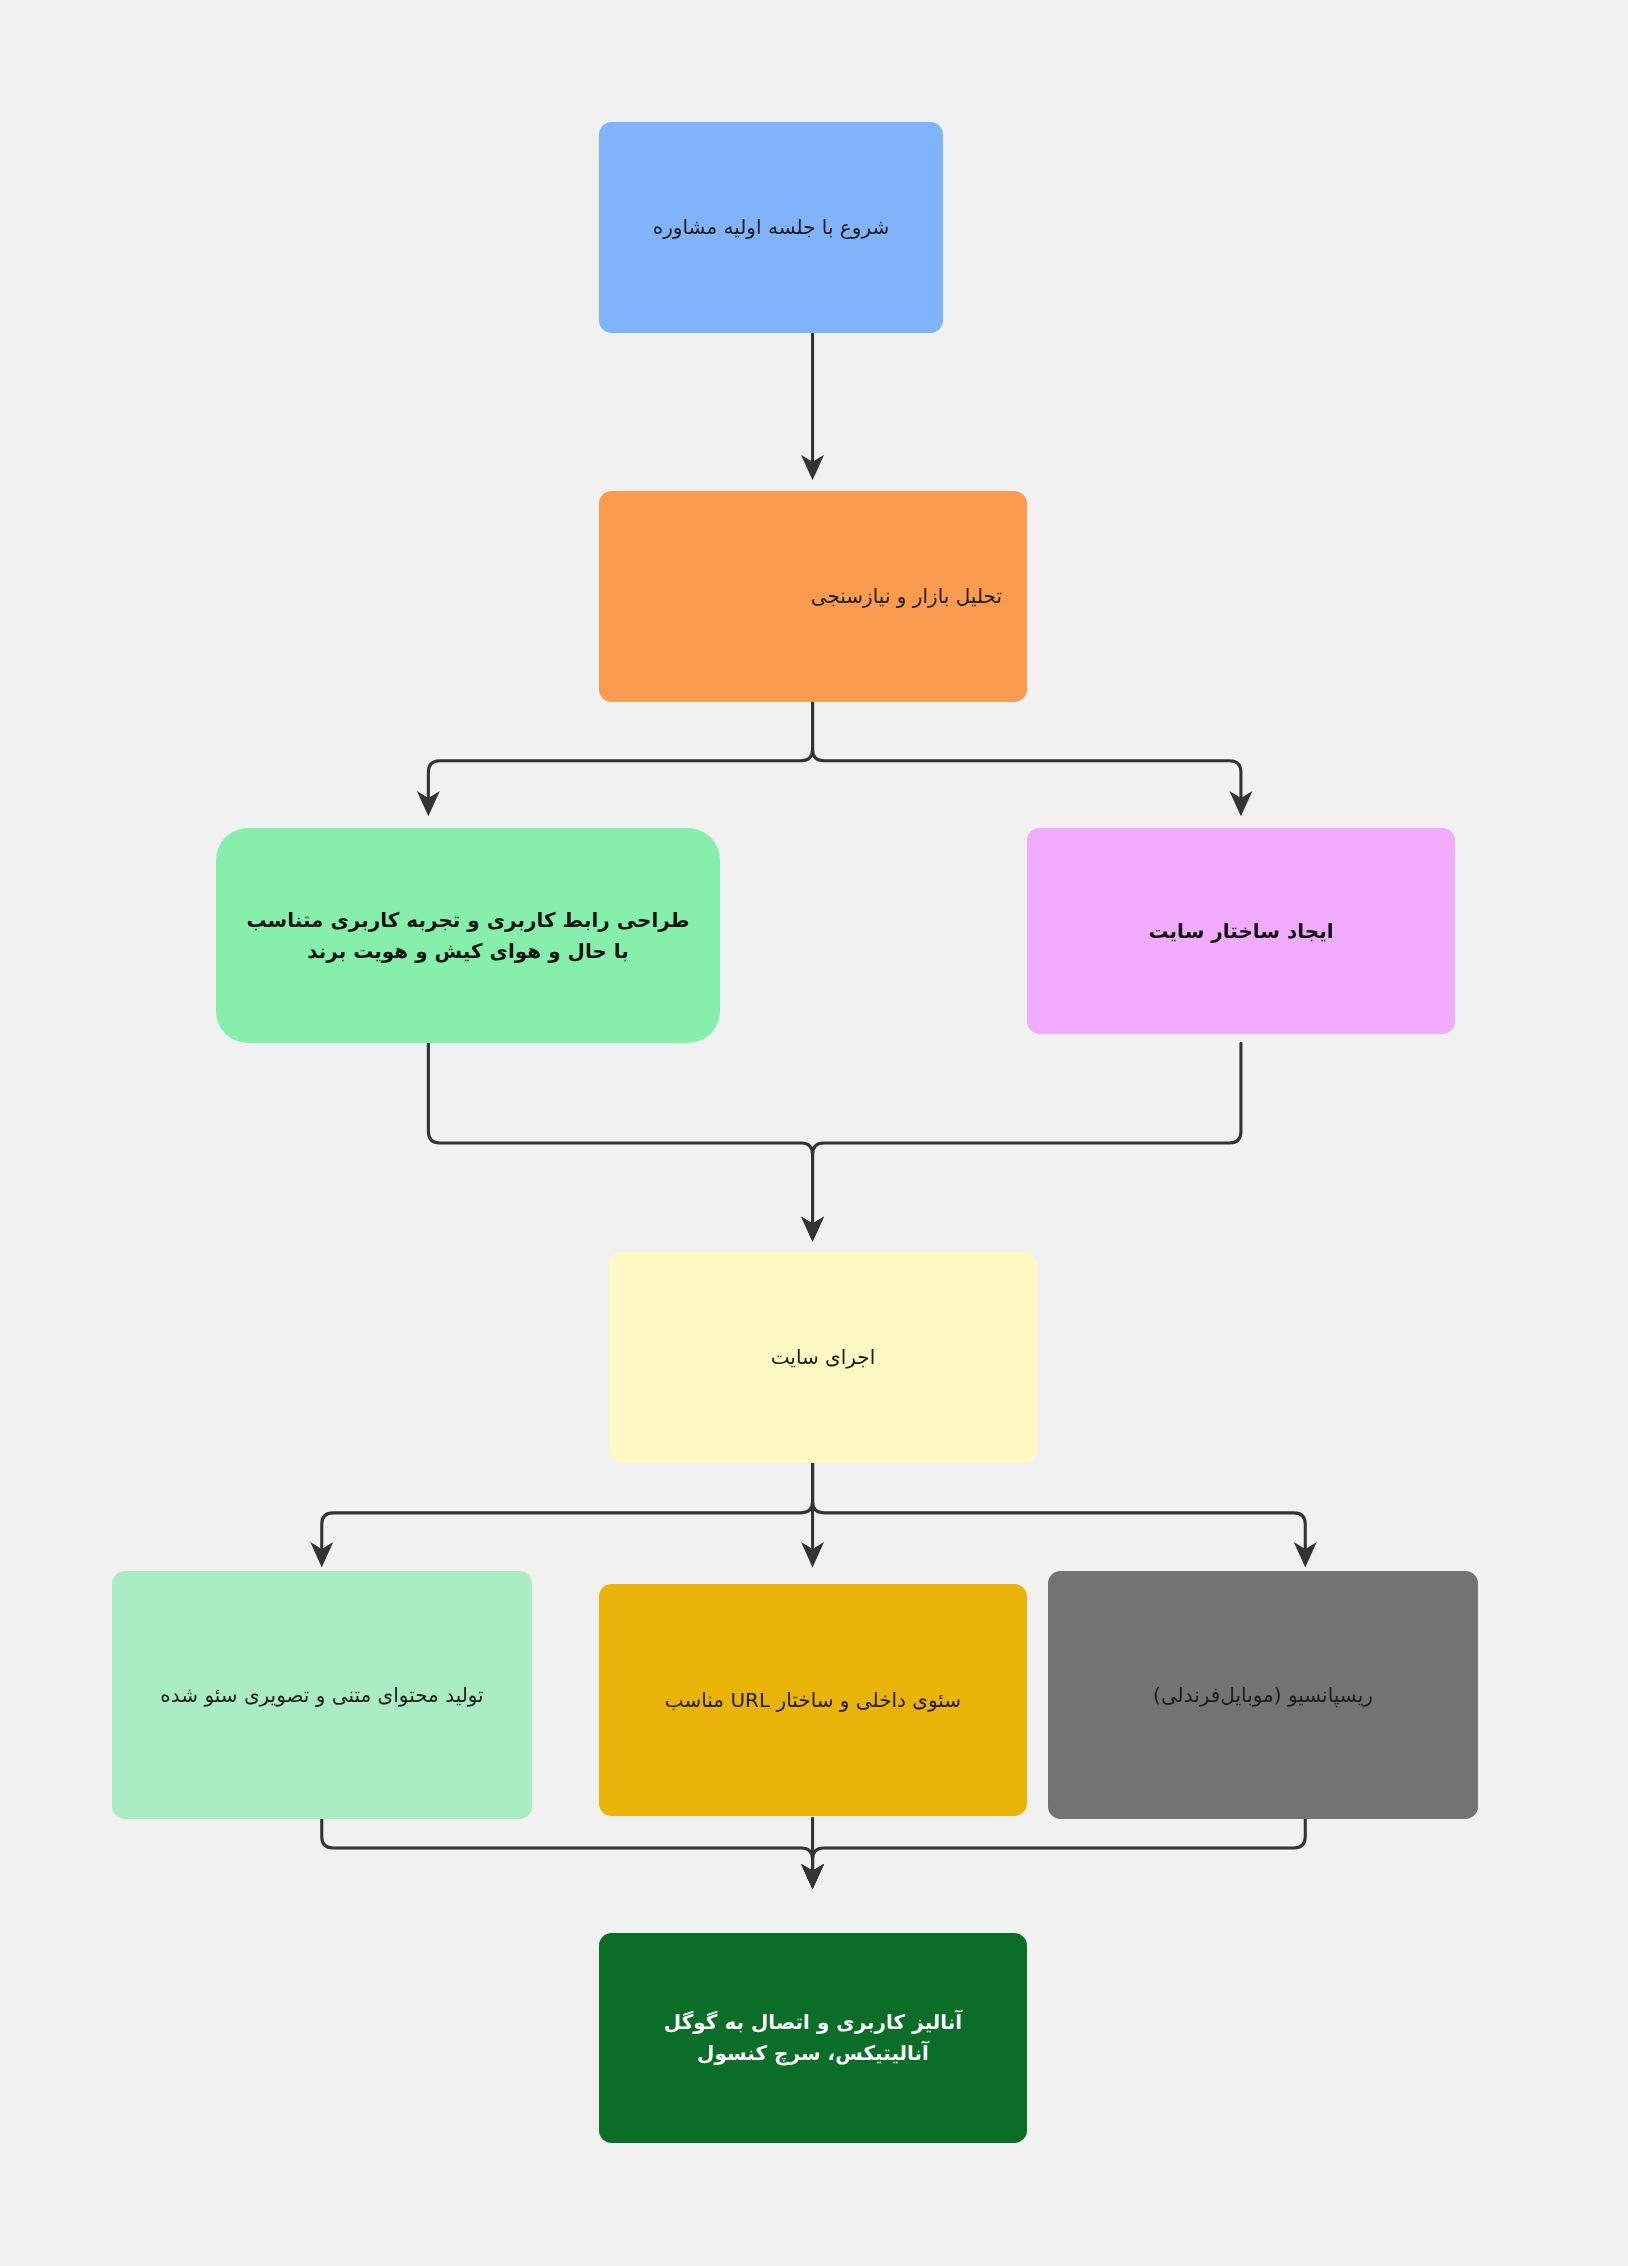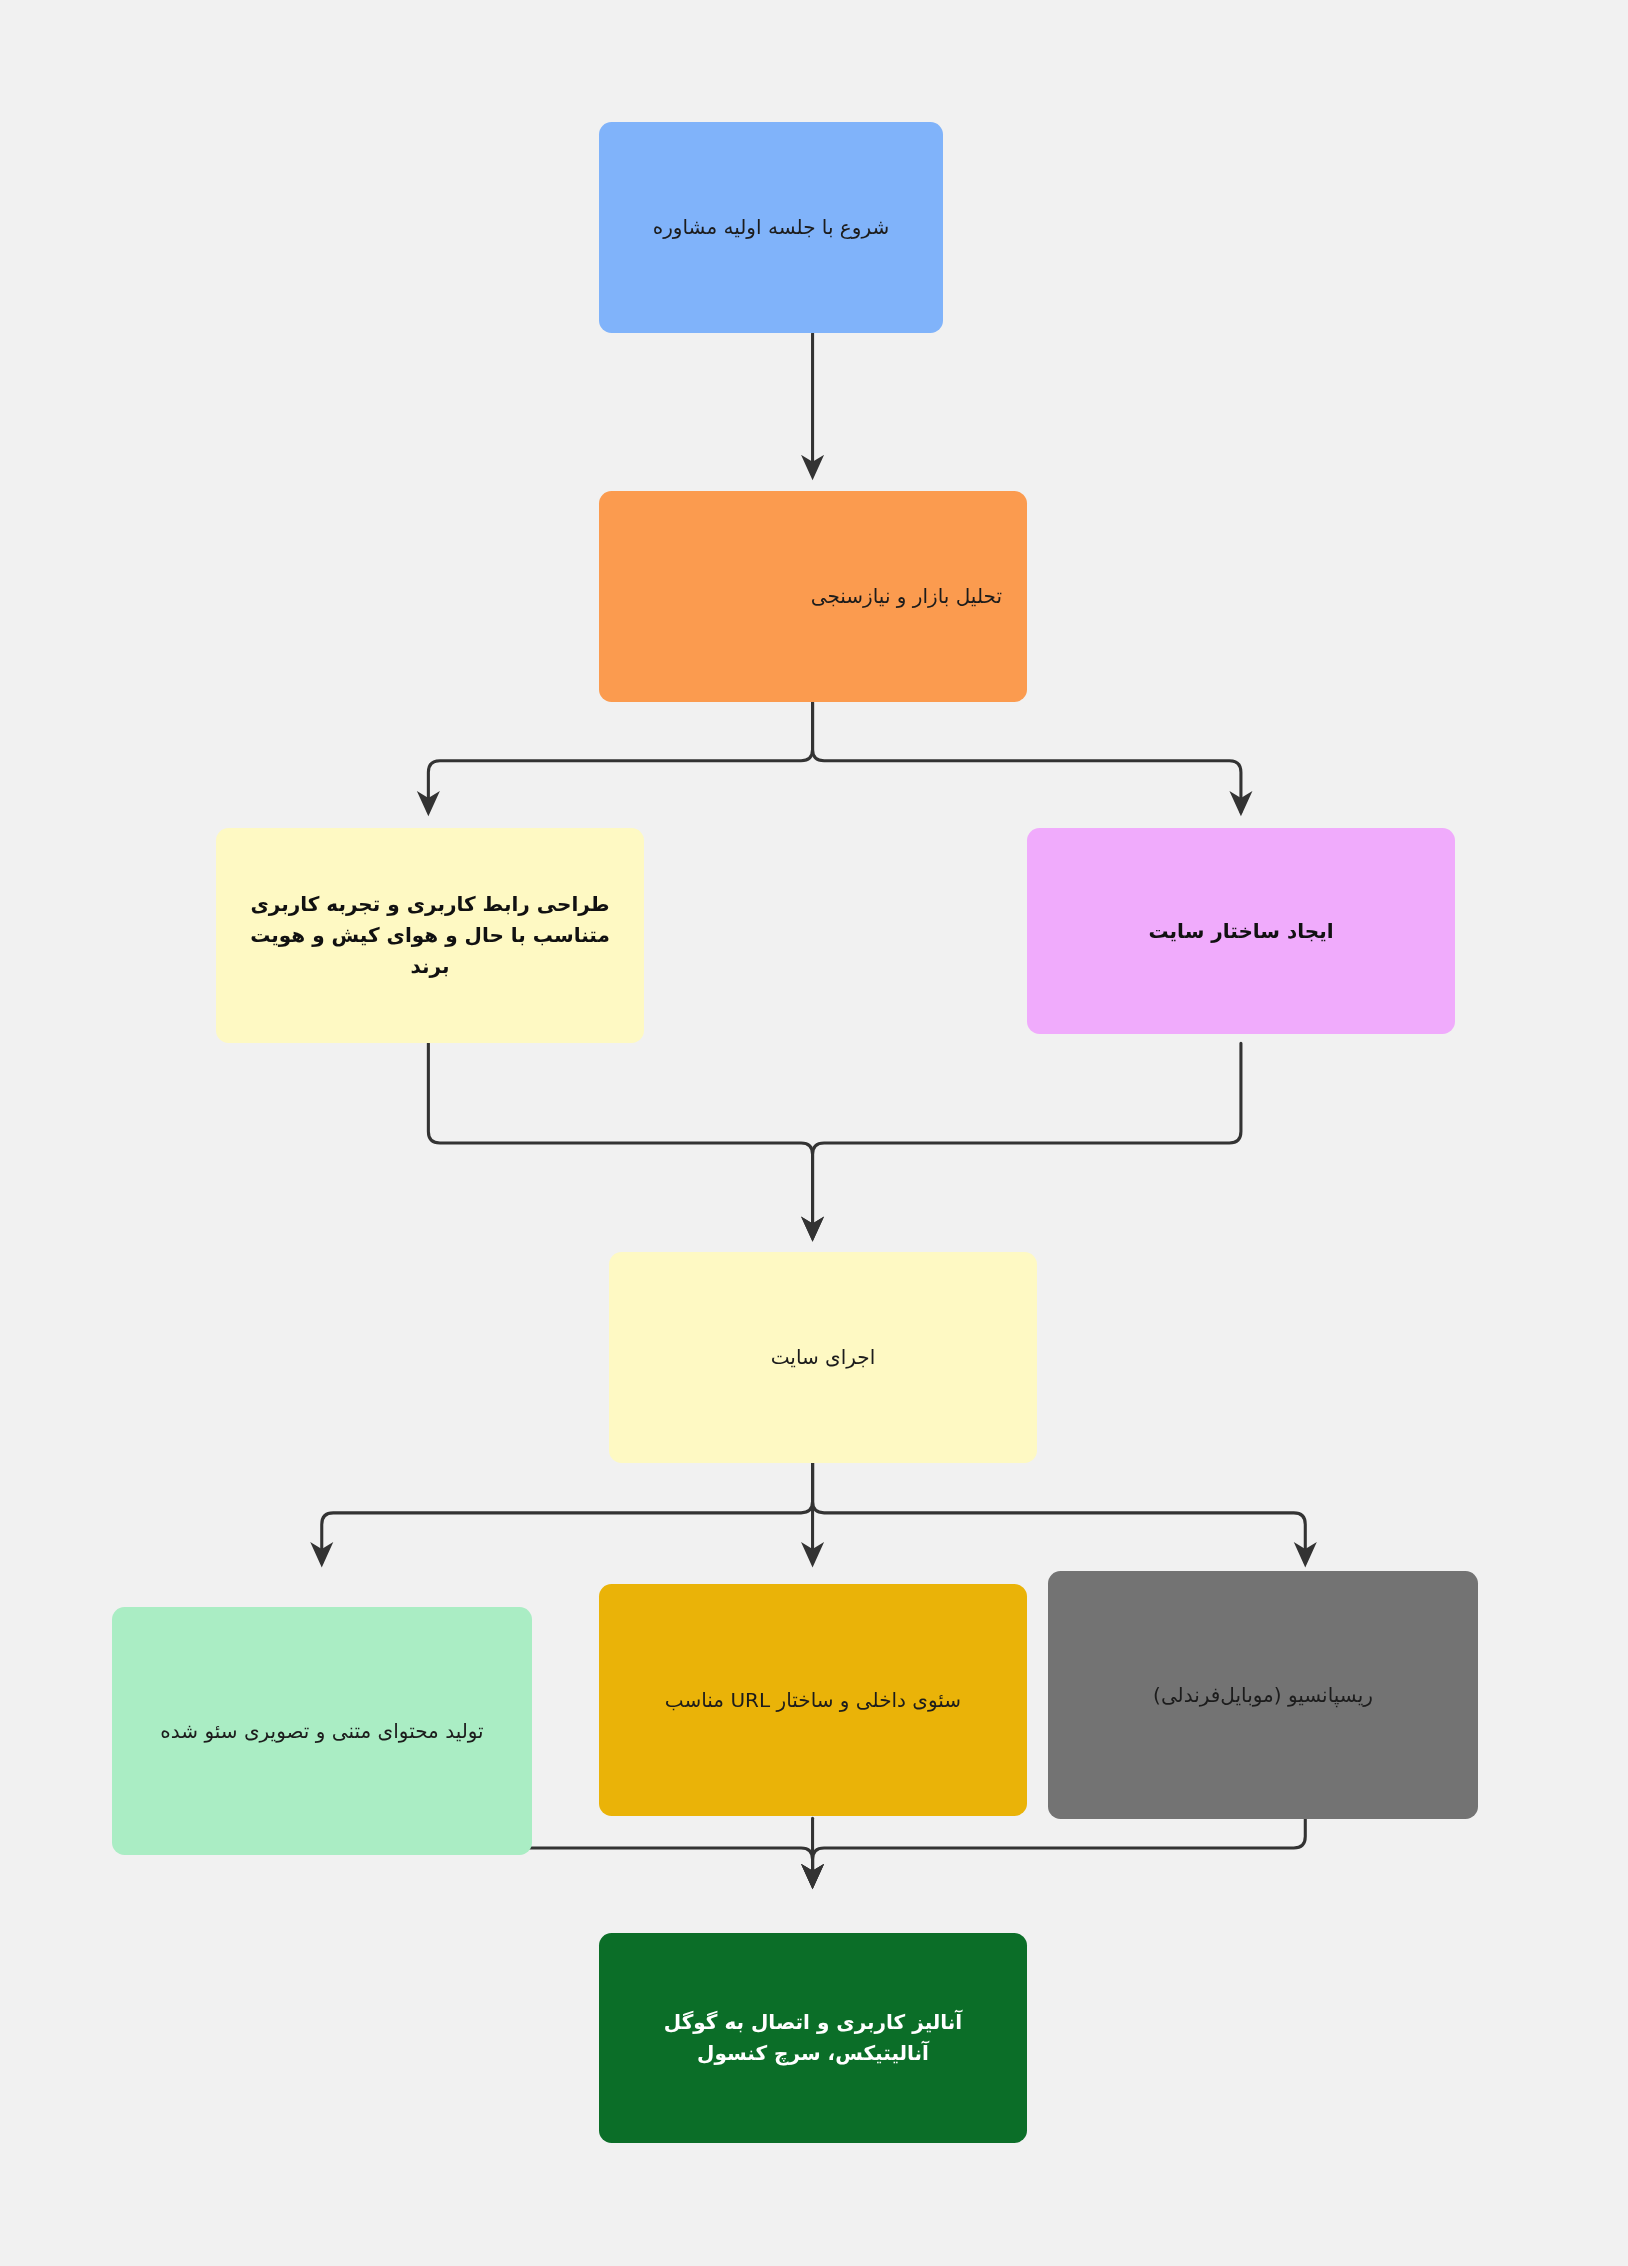--- a/index.html
+++ b/index.html
@@ -68,33 +68,33 @@
   </svg>
 
   <div class="node n-start" style="left:599px;top:122px;width:344px;height:211px;background:#80b3fa;">
     <span class="label">شروع با جلسه اولیه مشاوره</span>
   </div>
 
   <div class="node n-analysis" style="left:599px;top:491px;width:428px;height:211px;background:#fb9b4f;text-align:right;">
     <span class="label">تحلیل بازار و نیازسنجی</span>
   </div>
 
-  <div class="node n-yellow" style="left:216px;top:828px;width:428px;height:215px;background:#fef9c3;">
+  <div class="node n-yellow" style="left:216px;top:828px;width:504px;height:215px;background:#86efac;border-radius:32px;">
     <span class="label">طراحی رابط کاربری و تجربه کاربری متناسب با حال و هوای کیش و هویت برند</span>
   </div>
 
   <div class="node n-yellow" style="left:1027px;top:828px;width:428px;height:206px;background:#f0abfc;">
     <span class="label">ایجاد ساختار سایت</span>
   </div>
 
   <div class="node n-purple" style="left:599px;top:1252px;width:428px;height:211px;background:#fef9c3;margin-left:10px;">
     <span class="label">اجرای سایت</span>
   </div>
 
-  <div class="node n-green" style="left:112px;top:1571px;width:420px;height:248px;background:#aaedc4;margin-top:36px;">
+  <div class="node n-green" style="left:112px;top:1571px;width:420px;height:248px;background:#aaedc4;">
     <span class="label">تولید محتوای متنی و تصویری سئو شده</span>
   </div>
 
   <div class="node n-green" style="left:599px;top:1571px;width:428px;height:232px;background:#eab308;margin-top:13px;">
     <span class="label">سئوی داخلی و ساختار URL مناسب</span>
   </div>
 
   <div class="node n-green" style="left:1048px;top:1571px;width:430px;height:248px;background:#737373;">
     <span class="label">ریسپانسیو (موبایل‌فرندلی)</span>
   </div>

